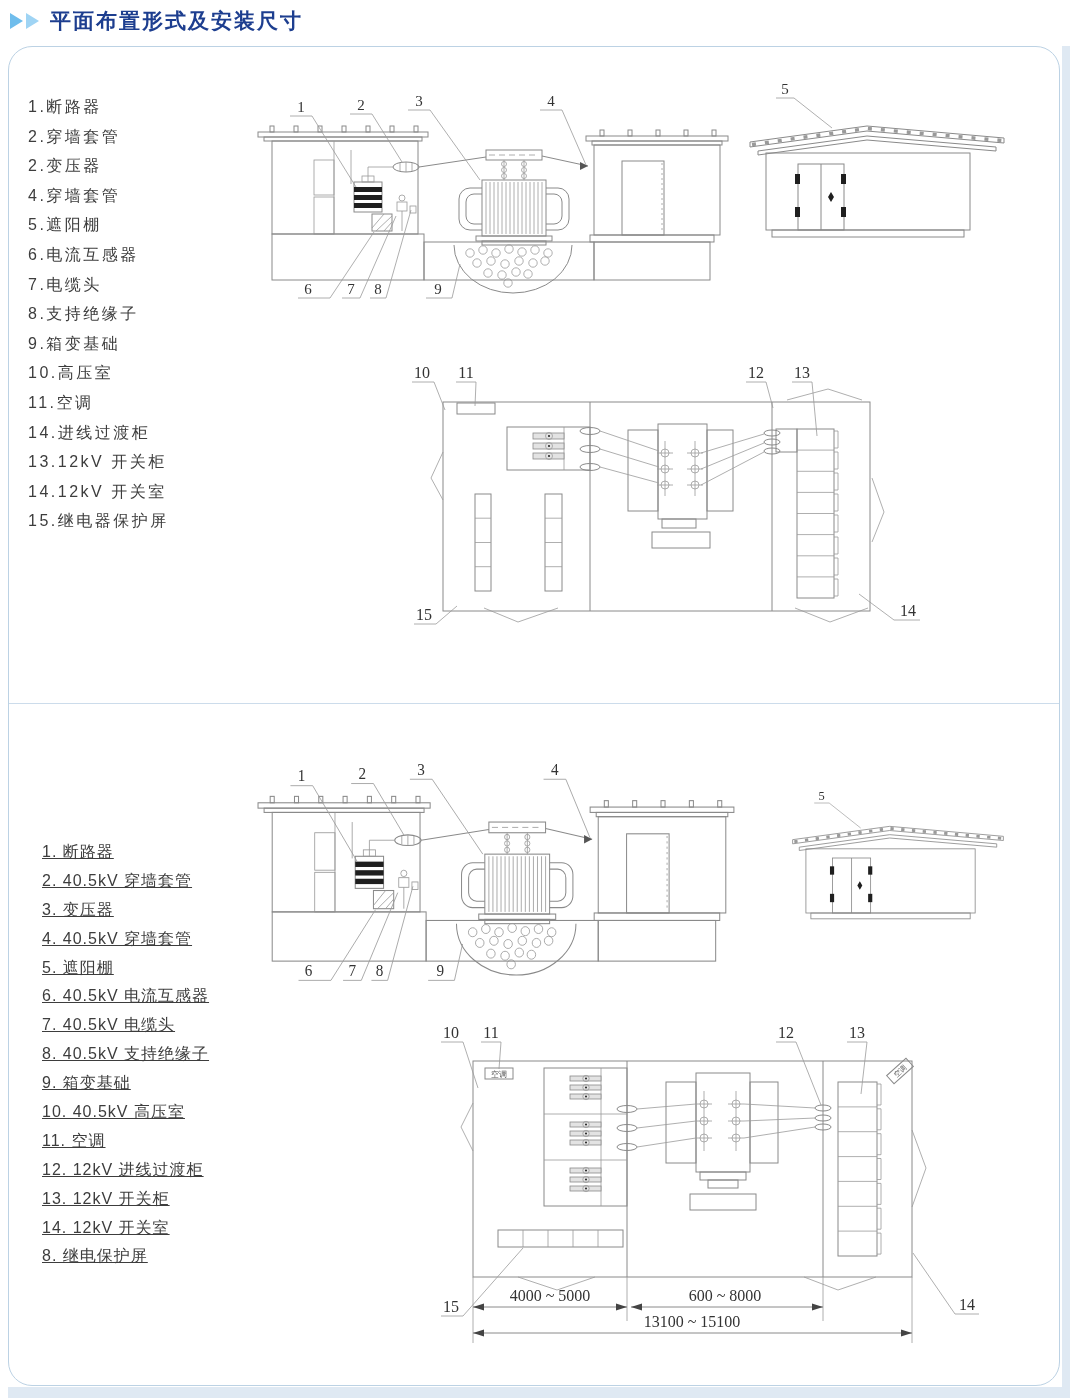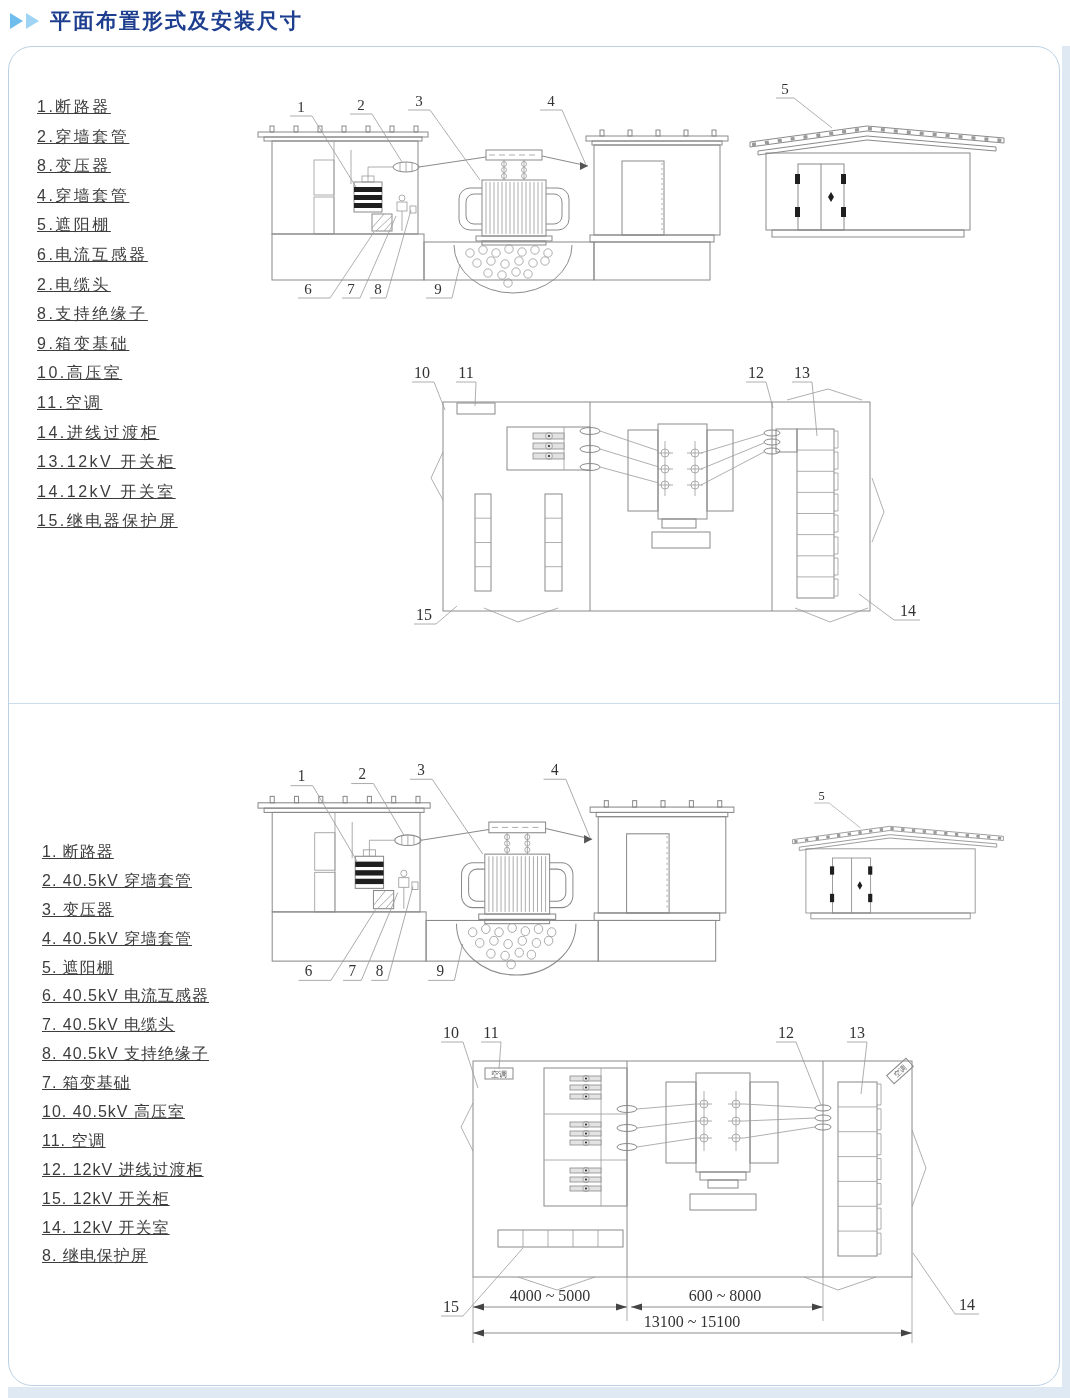--- a/index.html
+++ b/index.html
@@ -10,21 +10,21 @@
   .container{position:absolute;left:8px;top:46px;width:1050px;height:1338px;
              border:1px solid #bcd2e4;border-radius:24px;background:#fff;}
   .panel-divider{position:absolute;left:9px;top:703px;width:1050px;height:1px;background:#ccdceb;}
   .title-bar{position:absolute;left:10px;top:6px;height:30px;display:flex;align-items:center;}
   .tri{width:0;height:0;border-top:8px solid transparent;border-bottom:8px solid transparent;
        display:inline-block;margin-right:3px;}
   .tri1{border-left:13px solid #6fbdec;}
   .tri2{border-left:13px solid #9fd4f4;}
   .page-title{font-size:21px;font-weight:bold;color:#1d3e8f;letter-spacing:2px;margin-left:8px;}
   .legend{position:absolute;list-style:none;margin:0;padding:0;color:#3d3d3d;font-size:16px;}
-  .legend-top{left:37px;top:92px;text-decoration:underline;}
+  .legend-top{left:28px;top:92px;}
   .legend-top li{height:29.6px;line-height:29.6px;letter-spacing:2.5px;}
   .legend-bottom{left:42px;top:838px;}
   .legend-bottom li{height:28.9px;line-height:28.9px;letter-spacing:1px;text-decoration:underline;}
   svg{position:absolute;overflow:visible;}
   .ln{fill:none;stroke:#8a8a8a;stroke-width:1;}
   .thn{fill:none;stroke:#9a9a9a;stroke-width:0.8;}
   .bar{fill:#e3e3e3;stroke:#8a8a8a;stroke-width:0.8;}
   .dark{fill:#1f1f1f;stroke:none;}
   .co{font-family:"Liberation Serif",serif;font-size:15px;fill:#333;text-anchor:middle;}
   .co2{font-family:"Liberation Serif",serif;font-size:16px;fill:#333;text-anchor:middle;}
@@ -200,25 +200,25 @@
 
 <div class="title-bar">
   <span class="tri tri1"></span>
   <span class="tri tri2"></span>
   <span class="page-title">平面布置形式及安装尺寸</span>
 </div>
 
 <ul class="legend legend-top">
   <li>1.断路器</li>
   <li>2.穿墙套管</li>
-  <li>8.变压器</li>
+  <li>2.变压器</li>
   <li>4.穿墙套管</li>
   <li>5.遮阳棚</li>
   <li>6.电流互感器</li>
-  <li>2.电缆头</li>
+  <li>7.电缆头</li>
   <li>8.支持绝缘子</li>
   <li>9.箱变基础</li>
   <li>10.高压室</li>
   <li>11.空调</li>
   <li>14.进线过渡柜</li>
   <li>13.12kV 开关柜</li>
   <li>14.12kV 开关室</li>
   <li>15.继电器保护屏</li>
 </ul>
 
@@ -335,25 +335,25 @@
 
 <ul class="legend legend-bottom">
   <li>1. 断路器</li>
   <li>2. 40.5kV 穿墙套管</li>
   <li>3. 变压器</li>
   <li>4. 40.5kV 穿墙套管</li>
   <li>5. 遮阳棚</li>
   <li>6. 40.5kV 电流互感器</li>
   <li>7. 40.5kV 电缆头</li>
   <li>8. 40.5kV 支持绝缘子</li>
-  <li>7. 箱变基础</li>
+  <li>9. 箱变基础</li>
   <li>10. 40.5kV 高压室</li>
   <li>11. 空调</li>
   <li>12. 12kV 进线过渡柜</li>
-  <li>15. 12kV 开关柜</li>
+  <li>13. 12kV 开关柜</li>
   <li>14. 12kV 开关室</li>
   <li>8. 继电保护屏</li>
 </ul>
 
 <svg style="left:256px;top:760px" width="486" height="230" viewBox="0 0 480 215" preserveAspectRatio="none">
   <use href="#elev-art"></use>
   <text class="co" x="45" y="20">1</text>
   <text class="co" x="105" y="18">2</text>
   <text class="co" x="163" y="14">3</text>
   <text class="co" x="295" y="14">4</text>

